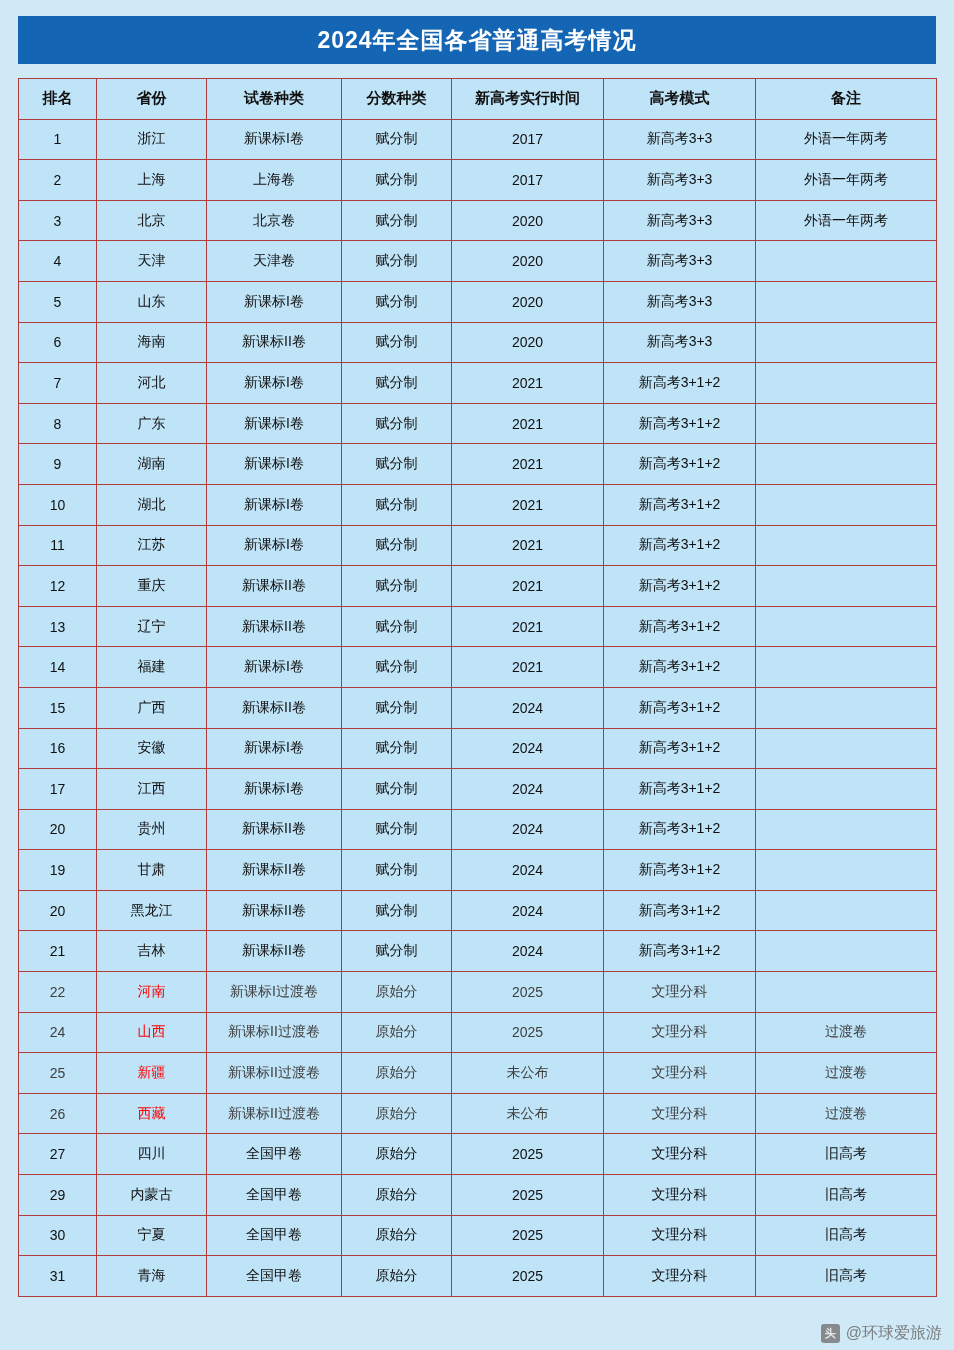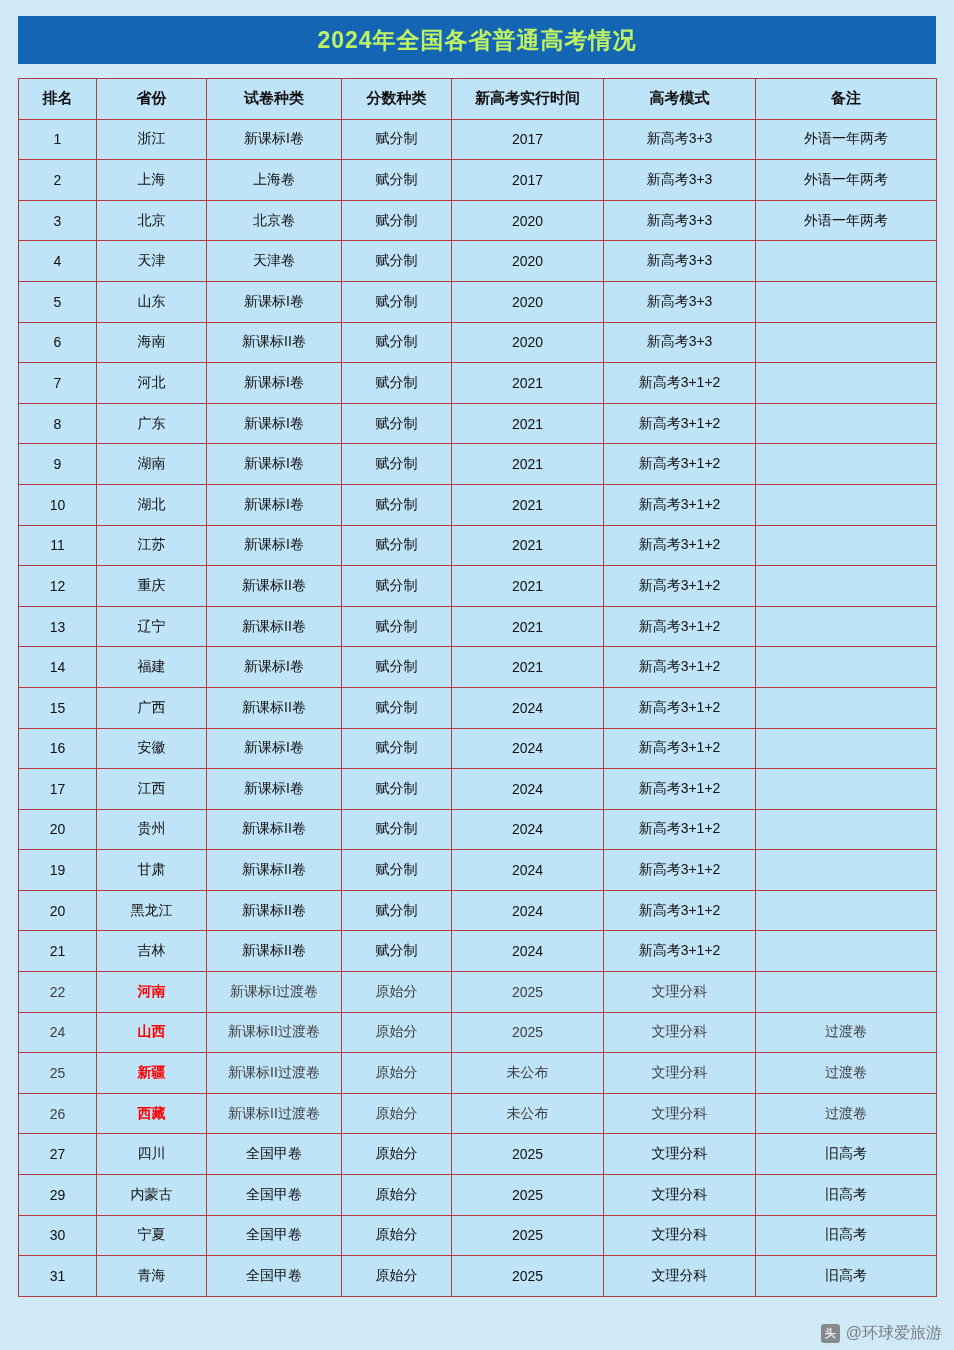--- a/index.html
+++ b/index.html
@@ -20,21 +20,21 @@
     left: 18px;
     top: 16px;
     width: 918px;
     height: 48px;
     background: #1565b5;
     display: flex;
     align-items: center;
     justify-content: center;
   }
   .title-bar .title-text {
-    color: #bef264;
+    color: #ffffff;
     font-size: 23px;
     font-weight: bold;
     letter-spacing: 1px;
   }
   table.main-table {
     position: absolute;
     left: 18px;
     top: 78px;
     width: 918px;
     border-collapse: collapse;
@@ -60,21 +60,21 @@
   col.c0 { width: 78px; }
   col.c1 { width: 110px; }
   col.c2 { width: 135px; }
   col.c3 { width: 110px; }
   col.c4 { width: 152px; }
   col.c5 { width: 152px; }
   col.c6 { width: 181px; }
 
   td.province { font-weight: bold; font-size: 15px; }
   tr.red td { color: #404040; }
-  tr.red td.province { color: #ff0000; font-weight: bold; }
+  tr.red td.province { color: #ff0000; font-weight: normal; }
 
   .watermark {
     position: absolute;
     right: 12px;
     bottom: 6px;
     display: flex;
     align-items: center;
     gap: 6px;
     color: #6b6b6b;
     font-size: 16px;

